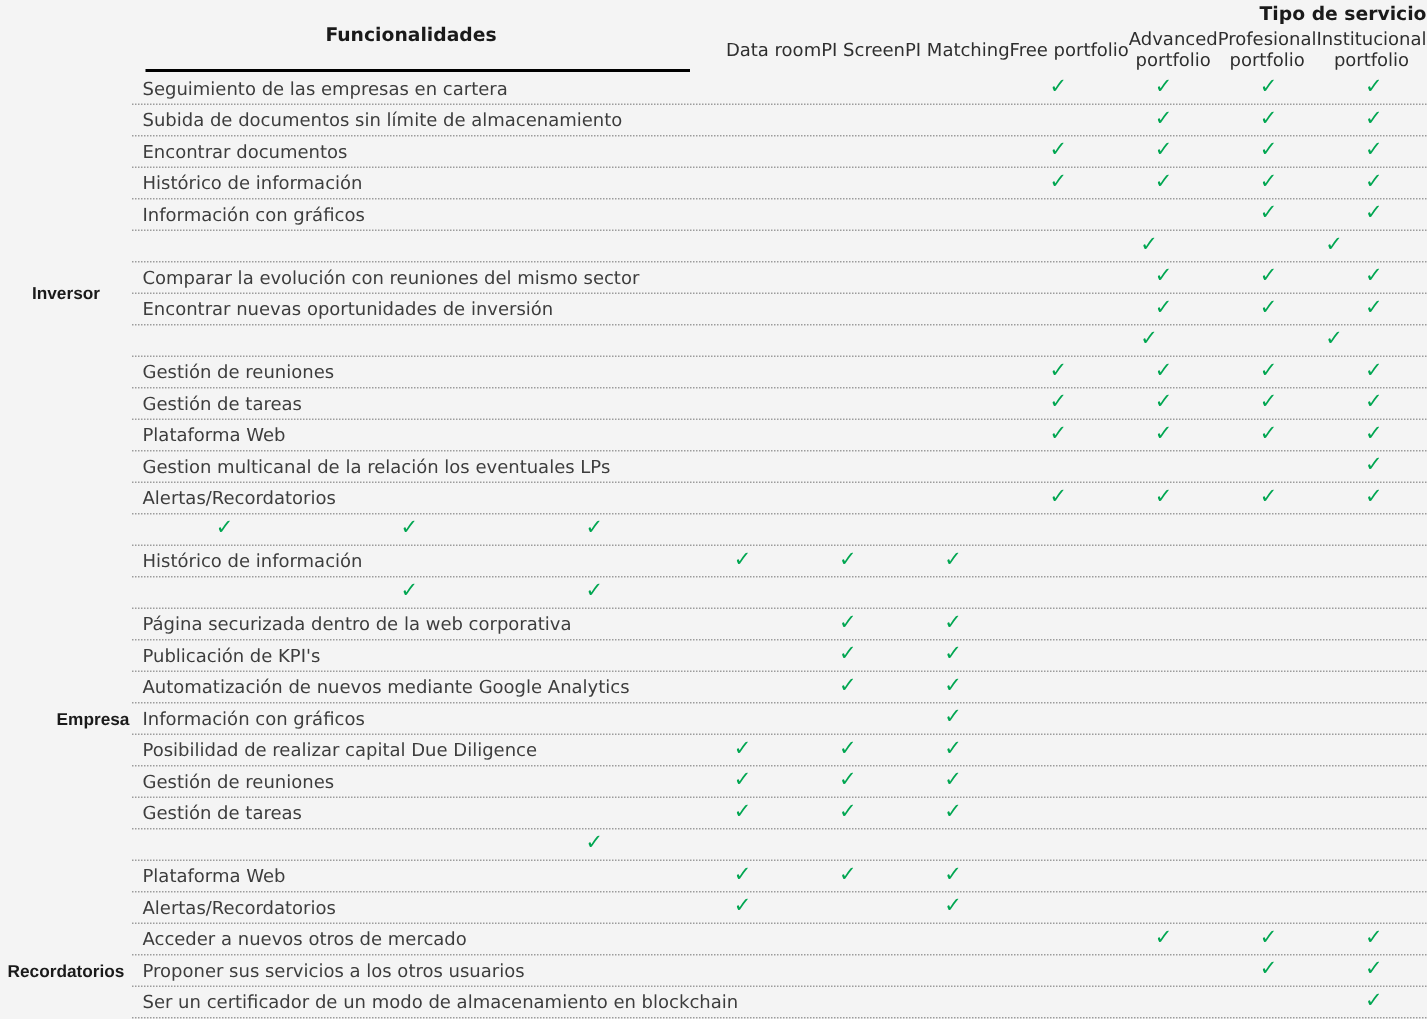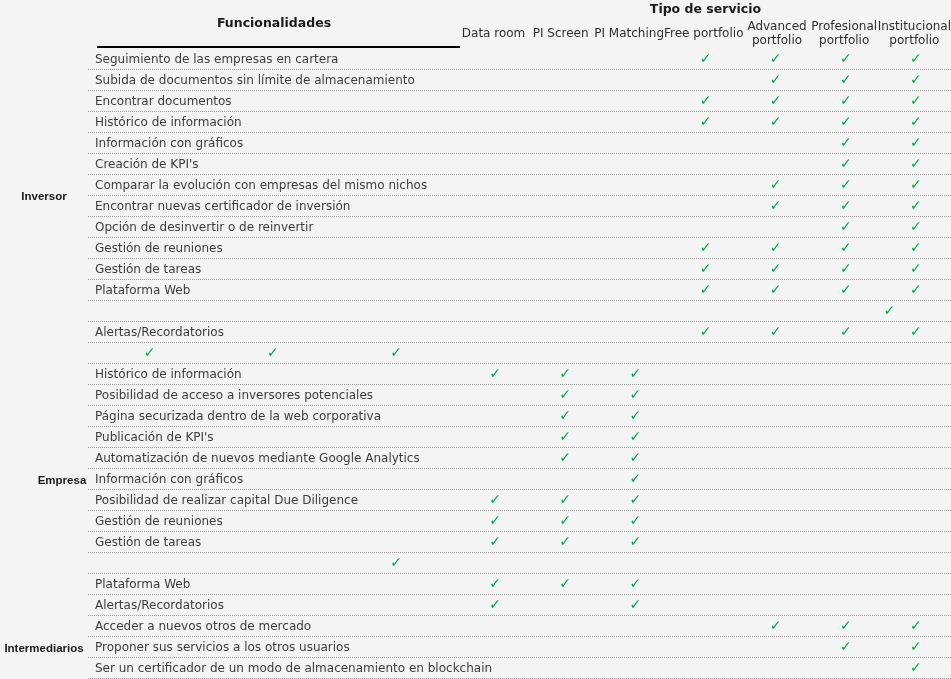--- a/index.html
+++ b/index.html
@@ -19,21 +19,21 @@
     width:372px;flex:none;position:relative;
     display:flex;align-items:center;justify-content:center;
   }
   .h-feature .title{
     font-weight:bold;color:#1a1a1a;font-size:12.5px;
     padding-bottom:4px;
   }
   .h-feature .rule{
     position:absolute;left:9px;right:0;bottom:1px;height:2px;background:#000;
   }
-  .h-services{flex:1;display:flex;flex-direction:column;}
+  .h-services{flex:1;display:flex;flex-direction:column;align-items:flex-end;}
   .h-services .tipo{
     height:17px;display:flex;align-items:center;justify-content:center;
     font-weight:bold;color:#1a1a1a;font-size:12.5px;
   }
   .h-services .cols{flex:1;display:flex;}
   .service-col{
     flex:1;display:flex;align-items:center;justify-content:center;overflow:visible;
   }
   .service-col span{
     white-space:pre;text-align:center;line-height:1.18;
@@ -107,21 +107,21 @@
 portfolio</span>
           </div>
         </div>
     </div>
   </div>
 
   <div class="tbody">
     <div class="groups-col">
         <div class="group-label" style="height: 294px;">Inversor</div>
         <div class="group-label" style="height: 273px; margin-left: 36px;">Empresa</div>
-        <div class="group-label" style="height: 63px;">Intermediarios</div>
+        <div class="group-label" style="height: 63px;">Recordatorios</div>
       </div>
     <div class="rows-col">
         <div class="row">
           <div class="feature-cell">Seguimiento de las empresas en cartera</div>
           <div class="check-cell"></div>
           <div class="check-cell"></div>
           <div class="check-cell"></div>
           <div class="check-cell">
             <span class="check-icon" style="color: rgb(0, 166, 81);">✓</span>
           </div>
@@ -195,67 +195,65 @@
           <div class="check-cell"></div>
           <div class="check-cell"></div>
           <div class="check-cell">
             <span class="check-icon" style="color: rgb(0, 166, 81);">✓</span>
           </div>
           <div class="check-cell">
             <span class="check-icon" style="color: rgb(0, 166, 81);">✓</span>
           </div>
         </div>
         <div class="row">
-          <div class="feature-cell">Creación de KPI's</div>
-          <div class="check-cell"></div>
-          <div class="check-cell"></div>
-          <div class="check-cell"></div>
-          <div class="check-cell"></div>
-          <div class="check-cell"></div>
-          <div class="check-cell">
-            <span class="check-icon" style="color: rgb(0, 166, 81);">✓</span>
-          </div>
-          <div class="check-cell">
-            <span class="check-icon" style="color: rgb(0, 166, 81);">✓</span>
-          </div>
-        </div>
-        <div class="row">
-          <div class="feature-cell">Comparar la evolución con empresas del mismo nichos</div>
-          <div class="check-cell"></div>
-          <div class="check-cell"></div>
-          <div class="check-cell"></div>
-          <div class="check-cell"></div>
-          <div class="check-cell">
-            <span class="check-icon" style="color: rgb(0, 166, 81);">✓</span>
-          </div>
-          <div class="check-cell">
-            <span class="check-icon" style="color: rgb(0, 166, 81);">✓</span>
-          </div>
-          <div class="check-cell">
-            <span class="check-icon" style="color: rgb(0, 166, 81);">✓</span>
-          </div>
-        </div>
-        <div class="row">
-          <div class="feature-cell">Encontrar nuevas certificador de inversión</div>
-          <div class="check-cell"></div>
-          <div class="check-cell"></div>
-          <div class="check-cell"></div>
-          <div class="check-cell"></div>
-          <div class="check-cell">
-            <span class="check-icon" style="color: rgb(0, 166, 81);">✓</span>
-          </div>
-          <div class="check-cell">
-            <span class="check-icon" style="color: rgb(0, 166, 81);">✓</span>
-          </div>
-          <div class="check-cell">
-            <span class="check-icon" style="color: rgb(0, 166, 81);">✓</span>
-          </div>
-        </div>
-        <div class="row">
-          <div class="feature-cell">Opción de desinvertir o de reinvertir</div>
+          <div class="check-cell"></div>
+          <div class="check-cell"></div>
+          <div class="check-cell"></div>
+          <div class="check-cell"></div>
+          <div class="check-cell"></div>
+          <div class="check-cell">
+            <span class="check-icon" style="color: rgb(0, 166, 81);">✓</span>
+          </div>
+          <div class="check-cell">
+            <span class="check-icon" style="color: rgb(0, 166, 81);">✓</span>
+          </div>
+        </div>
+        <div class="row">
+          <div class="feature-cell">Comparar la evolución con reuniones del mismo sector</div>
+          <div class="check-cell"></div>
+          <div class="check-cell"></div>
+          <div class="check-cell"></div>
+          <div class="check-cell"></div>
+          <div class="check-cell">
+            <span class="check-icon" style="color: rgb(0, 166, 81);">✓</span>
+          </div>
+          <div class="check-cell">
+            <span class="check-icon" style="color: rgb(0, 166, 81);">✓</span>
+          </div>
+          <div class="check-cell">
+            <span class="check-icon" style="color: rgb(0, 166, 81);">✓</span>
+          </div>
+        </div>
+        <div class="row">
+          <div class="feature-cell">Encontrar nuevas oportunidades de inversión</div>
+          <div class="check-cell"></div>
+          <div class="check-cell"></div>
+          <div class="check-cell"></div>
+          <div class="check-cell"></div>
+          <div class="check-cell">
+            <span class="check-icon" style="color: rgb(0, 166, 81);">✓</span>
+          </div>
+          <div class="check-cell">
+            <span class="check-icon" style="color: rgb(0, 166, 81);">✓</span>
+          </div>
+          <div class="check-cell">
+            <span class="check-icon" style="color: rgb(0, 166, 81);">✓</span>
+          </div>
+        </div>
+        <div class="row">
           <div class="check-cell"></div>
           <div class="check-cell"></div>
           <div class="check-cell"></div>
           <div class="check-cell"></div>
           <div class="check-cell"></div>
           <div class="check-cell">
             <span class="check-icon" style="color: rgb(0, 166, 81);">✓</span>
           </div>
           <div class="check-cell">
             <span class="check-icon" style="color: rgb(0, 166, 81);">✓</span>
@@ -309,20 +307,21 @@
             <span class="check-icon" style="color: rgb(0, 166, 81);">✓</span>
           </div>
           <div class="check-cell">
             <span class="check-icon" style="color: rgb(0, 166, 81);">✓</span>
           </div>
           <div class="check-cell">
             <span class="check-icon" style="color: rgb(0, 166, 81);">✓</span>
           </div>
         </div>
         <div class="row">
+          <div class="feature-cell">Gestion multicanal de la relación los eventuales LPs</div>
           <div class="check-cell"></div>
           <div class="check-cell"></div>
           <div class="check-cell"></div>
           <div class="check-cell"></div>
           <div class="check-cell"></div>
           <div class="check-cell"></div>
           <div class="check-cell">
             <span class="check-icon" style="color: rgb(0, 166, 81);">✓</span>
           </div>
         </div>
@@ -369,21 +368,20 @@
           </div>
           <div class="check-cell">
             <span class="check-icon" style="color: rgb(0, 166, 81);">✓</span>
           </div>
           <div class="check-cell"></div>
           <div class="check-cell"></div>
           <div class="check-cell"></div>
           <div class="check-cell"></div>
         </div>
         <div class="row">
-          <div class="feature-cell">Posibilidad de acceso a inversores potenciales</div>
           <div class="check-cell"></div>
           <div class="check-cell">
             <span class="check-icon" style="color: rgb(0, 166, 81);">✓</span>
           </div>
           <div class="check-cell">
             <span class="check-icon" style="color: rgb(0, 166, 81);">✓</span>
           </div>
           <div class="check-cell"></div>
           <div class="check-cell"></div>
           <div class="check-cell"></div>

